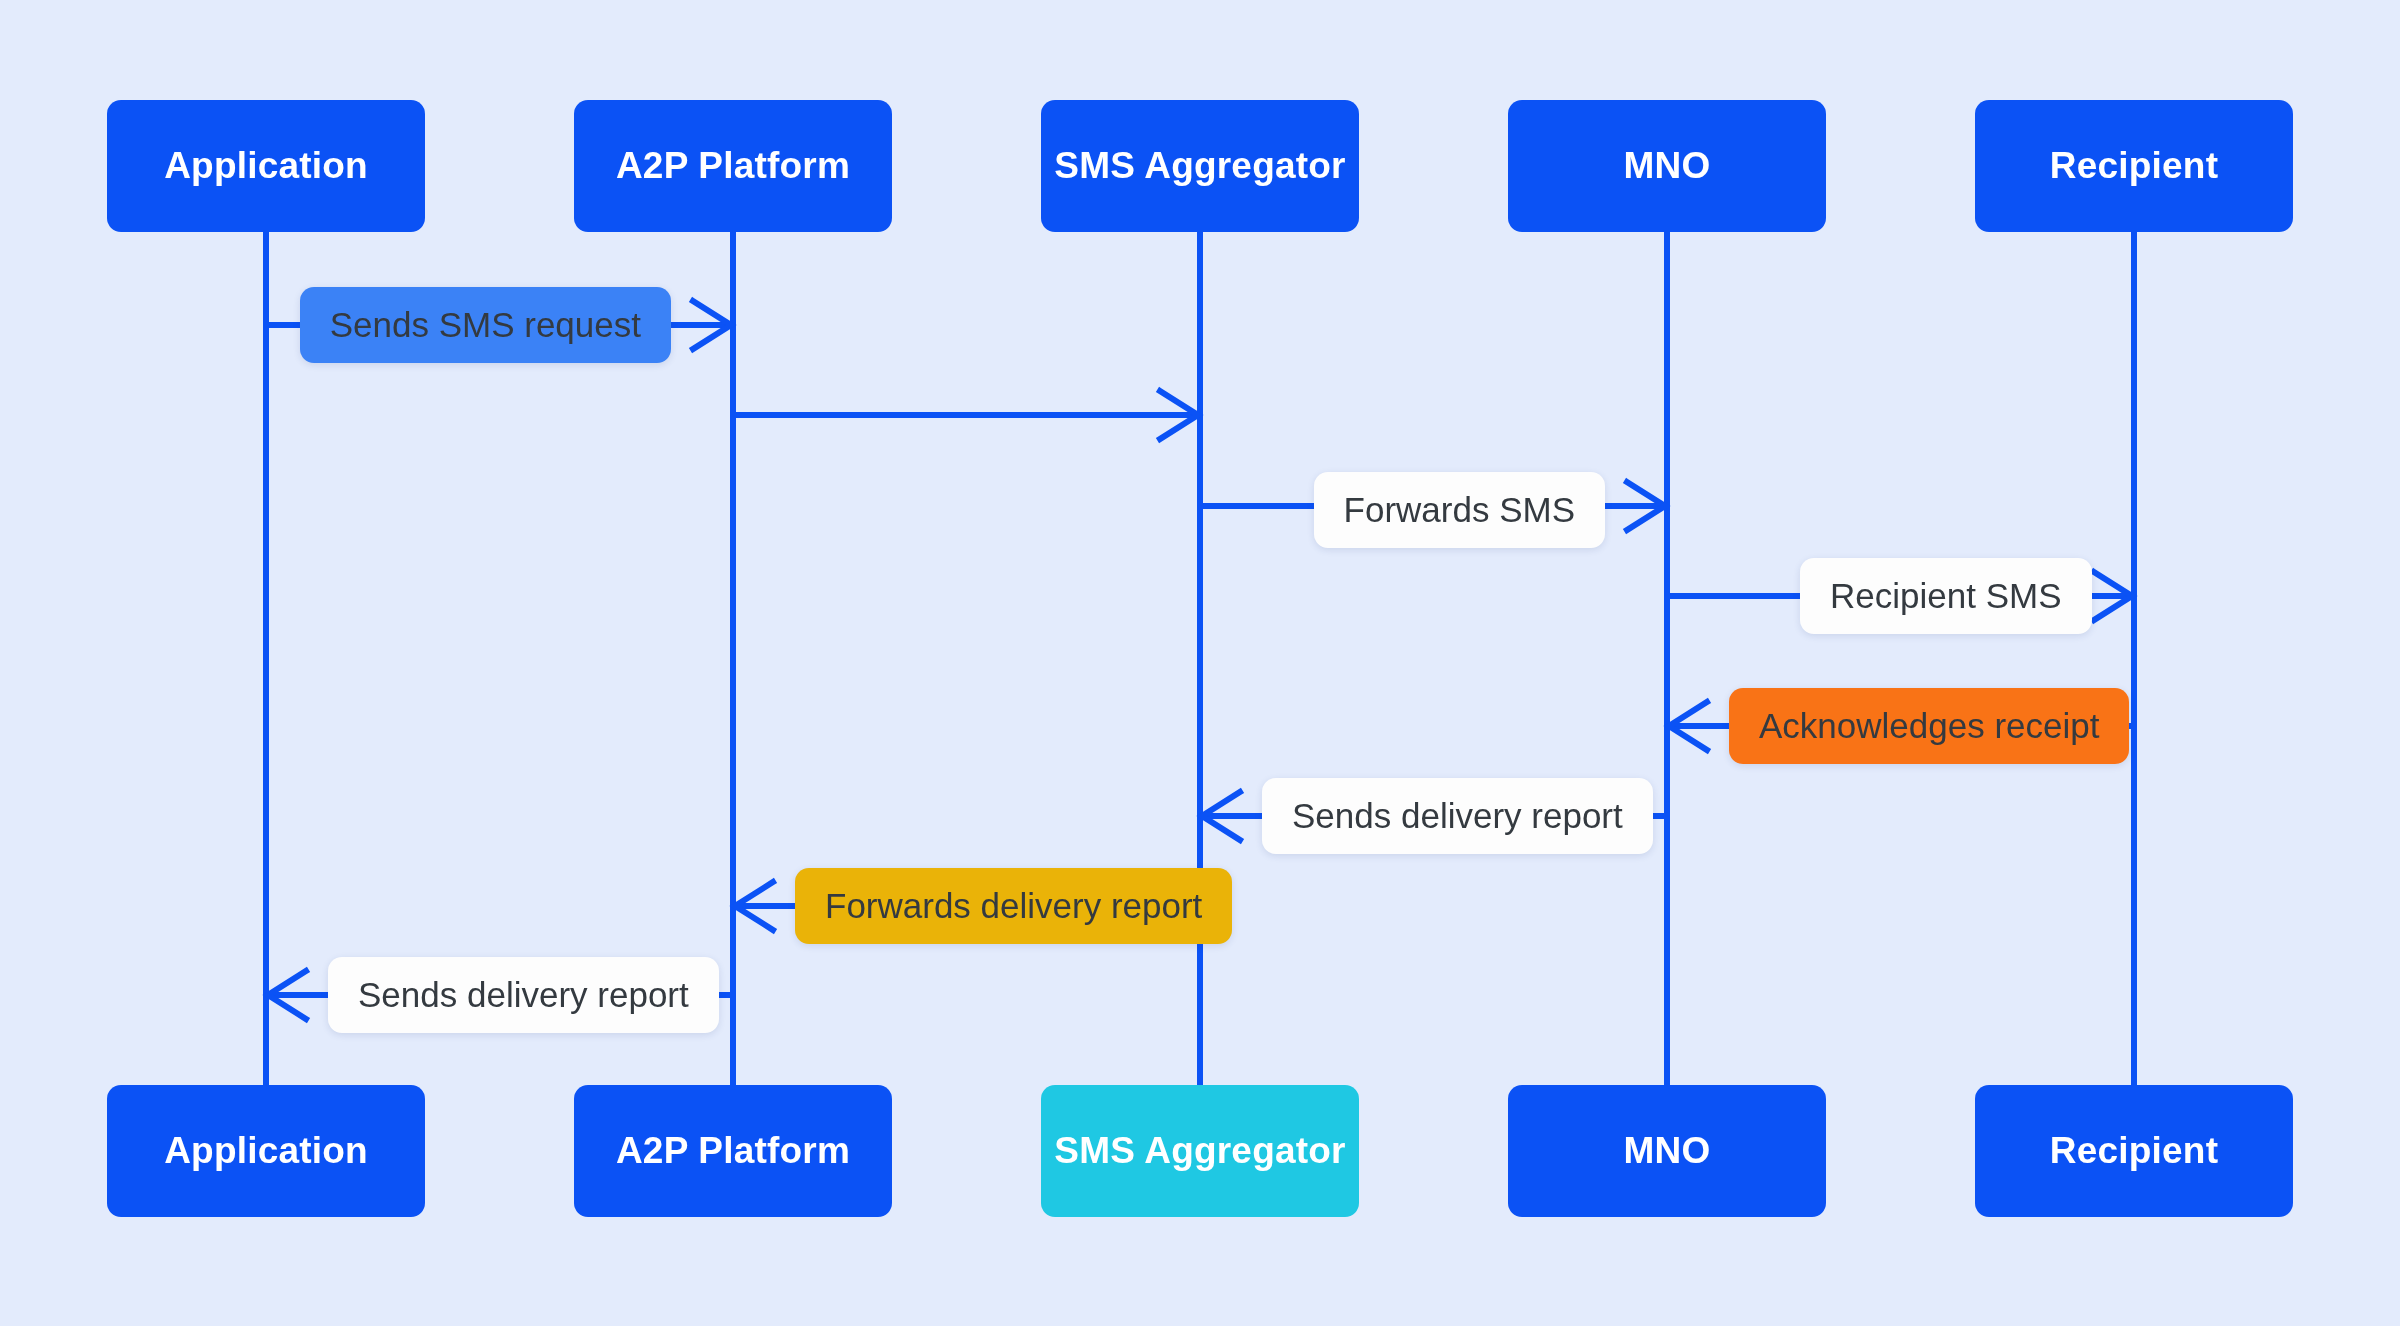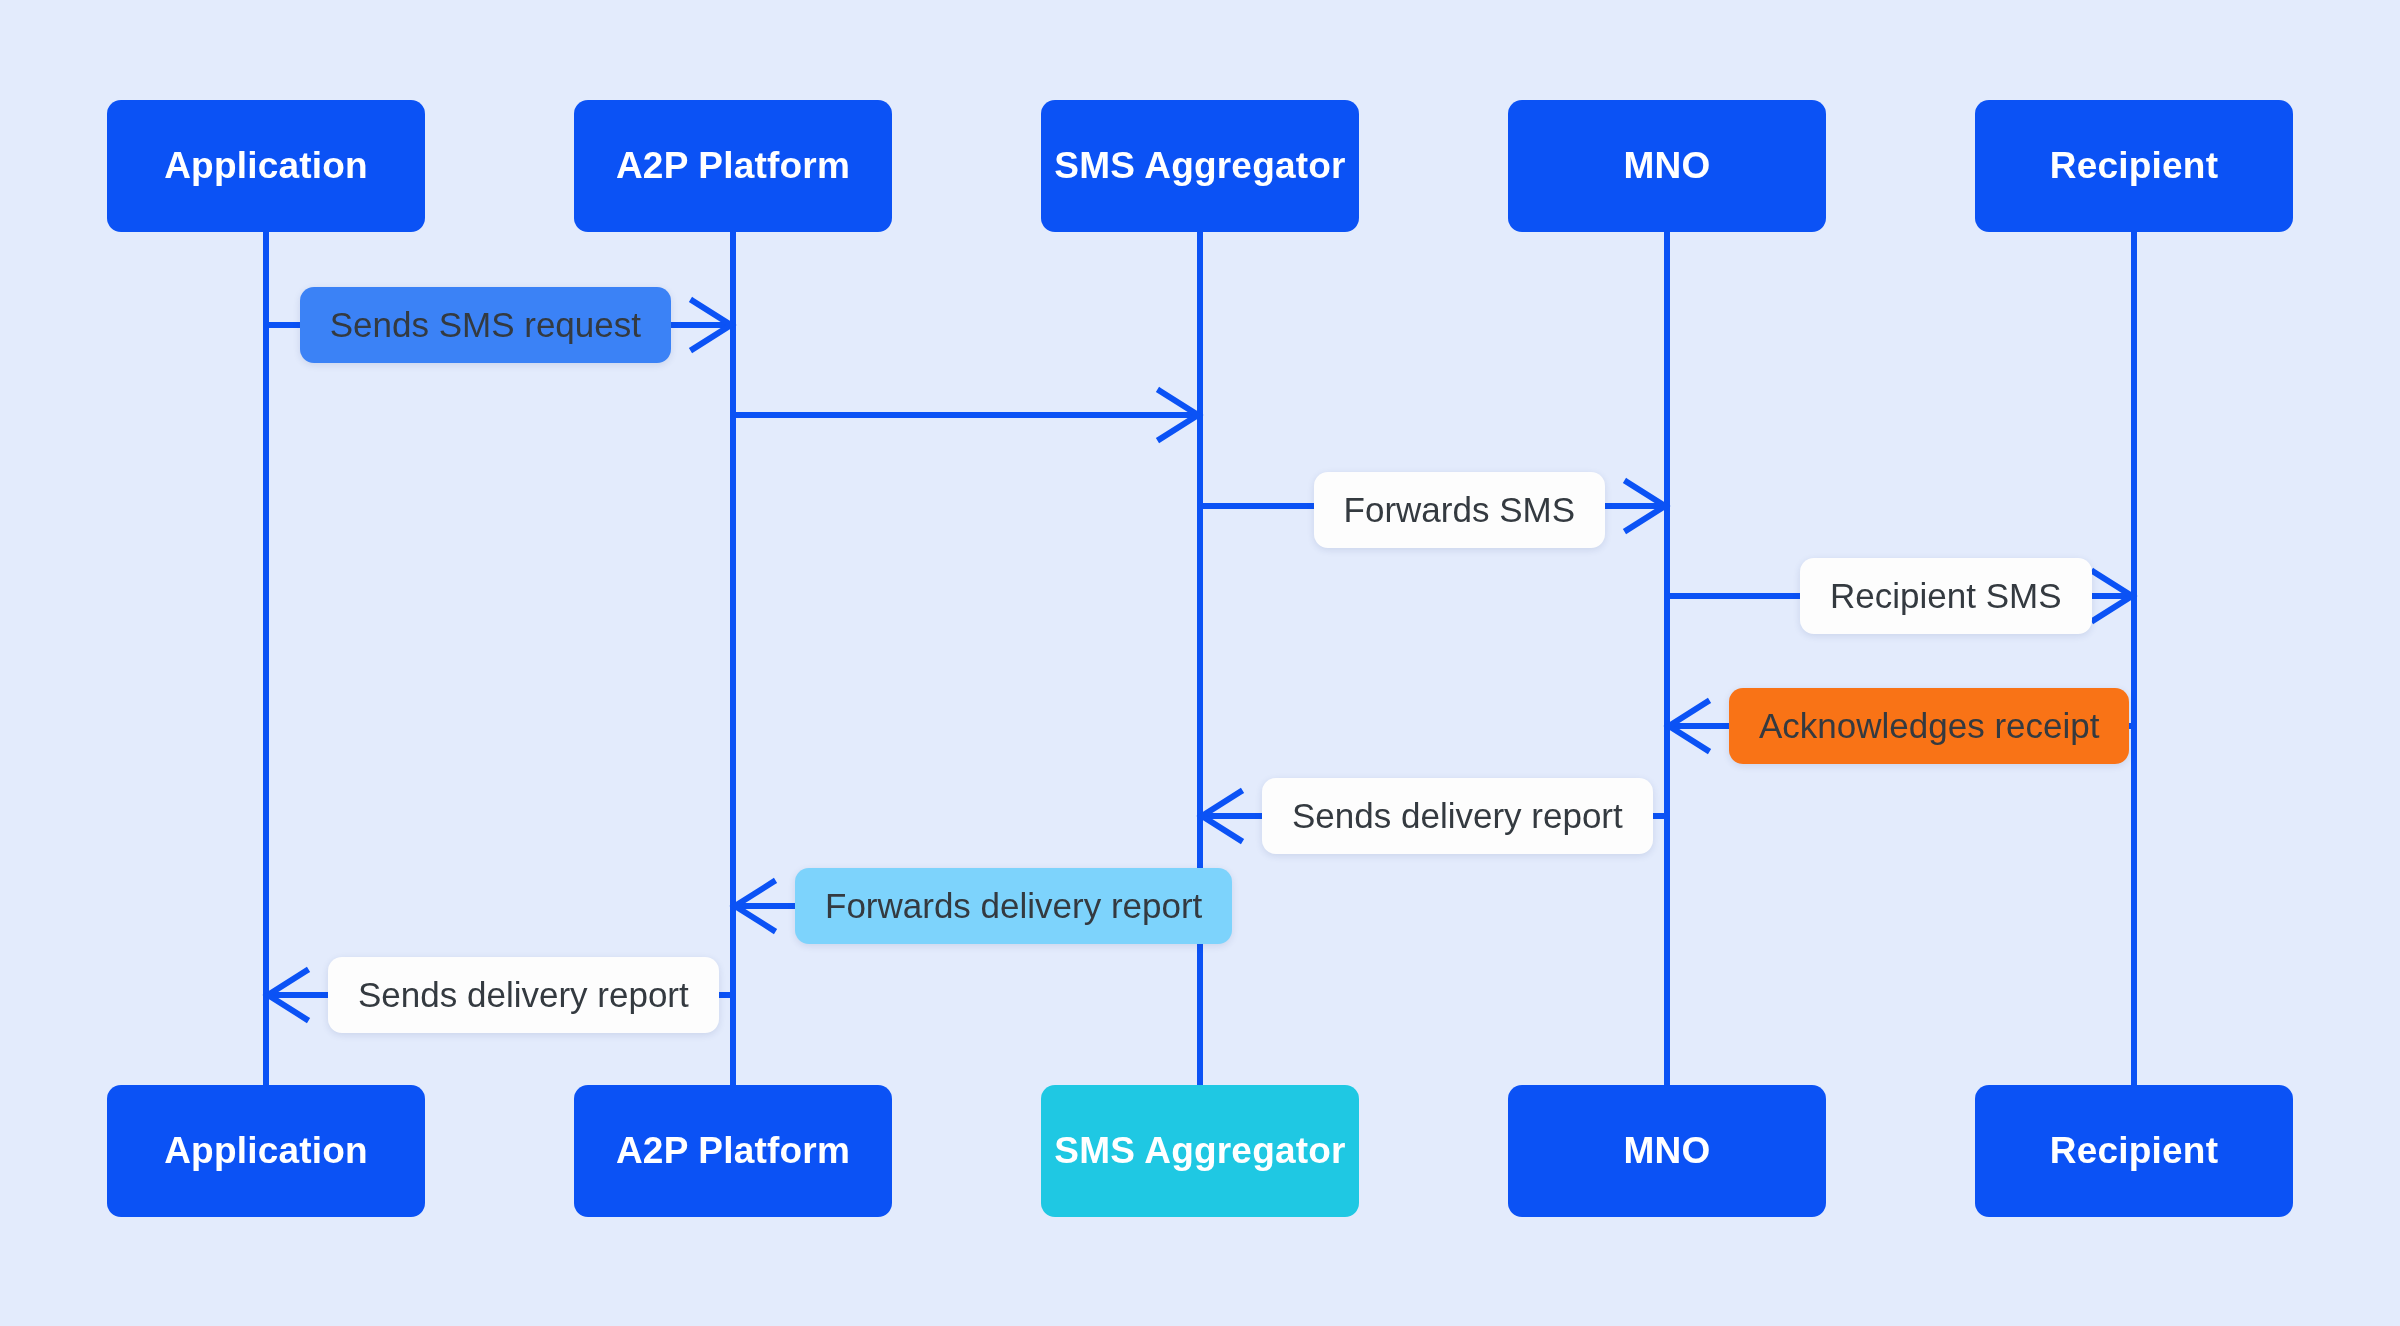--- a/index.html
+++ b/index.html
@@ -171,21 +171,21 @@
     </div>
     <div class="msg-label" style="top: 816px; background: rgb(253, 253, 253); color: rgb(52, 58, 64); left: 1262px;">Sends delivery report</div>
     <div>
       <div class="msg-line" style="left: 733px; top: 906px; width: 467px; background: rgb(11, 82, 245);"></div>
       <div class="arrowhead" style="top: 906px; left: 733px;">
         <svg width="42" height="56" viewBox="0 0 42 56">
           <path d="M 40 4 L 2 28 L 40 52" fill="none" stroke="#0b52f5" stroke-width="6" stroke-linecap="square" stroke-linejoin="miter"></path>
         </svg>
       </div>
     </div>
-    <div class="msg-label" style="top: 906px; background: #7dd3fc; color: rgb(52, 58, 64); left: 795px;">Forwards delivery report</div>
+    <div class="msg-label" style="top: 906px; background: #eab308; color: rgb(52, 58, 64); left: 795px;">Forwards delivery report</div>
     <div>
       <div class="msg-line" style="left: 266px; top: 995px; width: 467px; background: rgb(11, 82, 245);"></div>
       <div class="arrowhead" style="top: 995px; left: 266px;">
         <svg width="42" height="56" viewBox="0 0 42 56">
           <path d="M 40 4 L 2 28 L 40 52" fill="none" stroke="#0b52f5" stroke-width="6" stroke-linecap="square" stroke-linejoin="miter"></path>
         </svg>
       </div>
     </div>
     <div class="msg-label" style="top: 995px; background: rgb(253, 253, 253); color: rgb(52, 58, 64); left: 328px;">Sends delivery report</div>
   </div>

